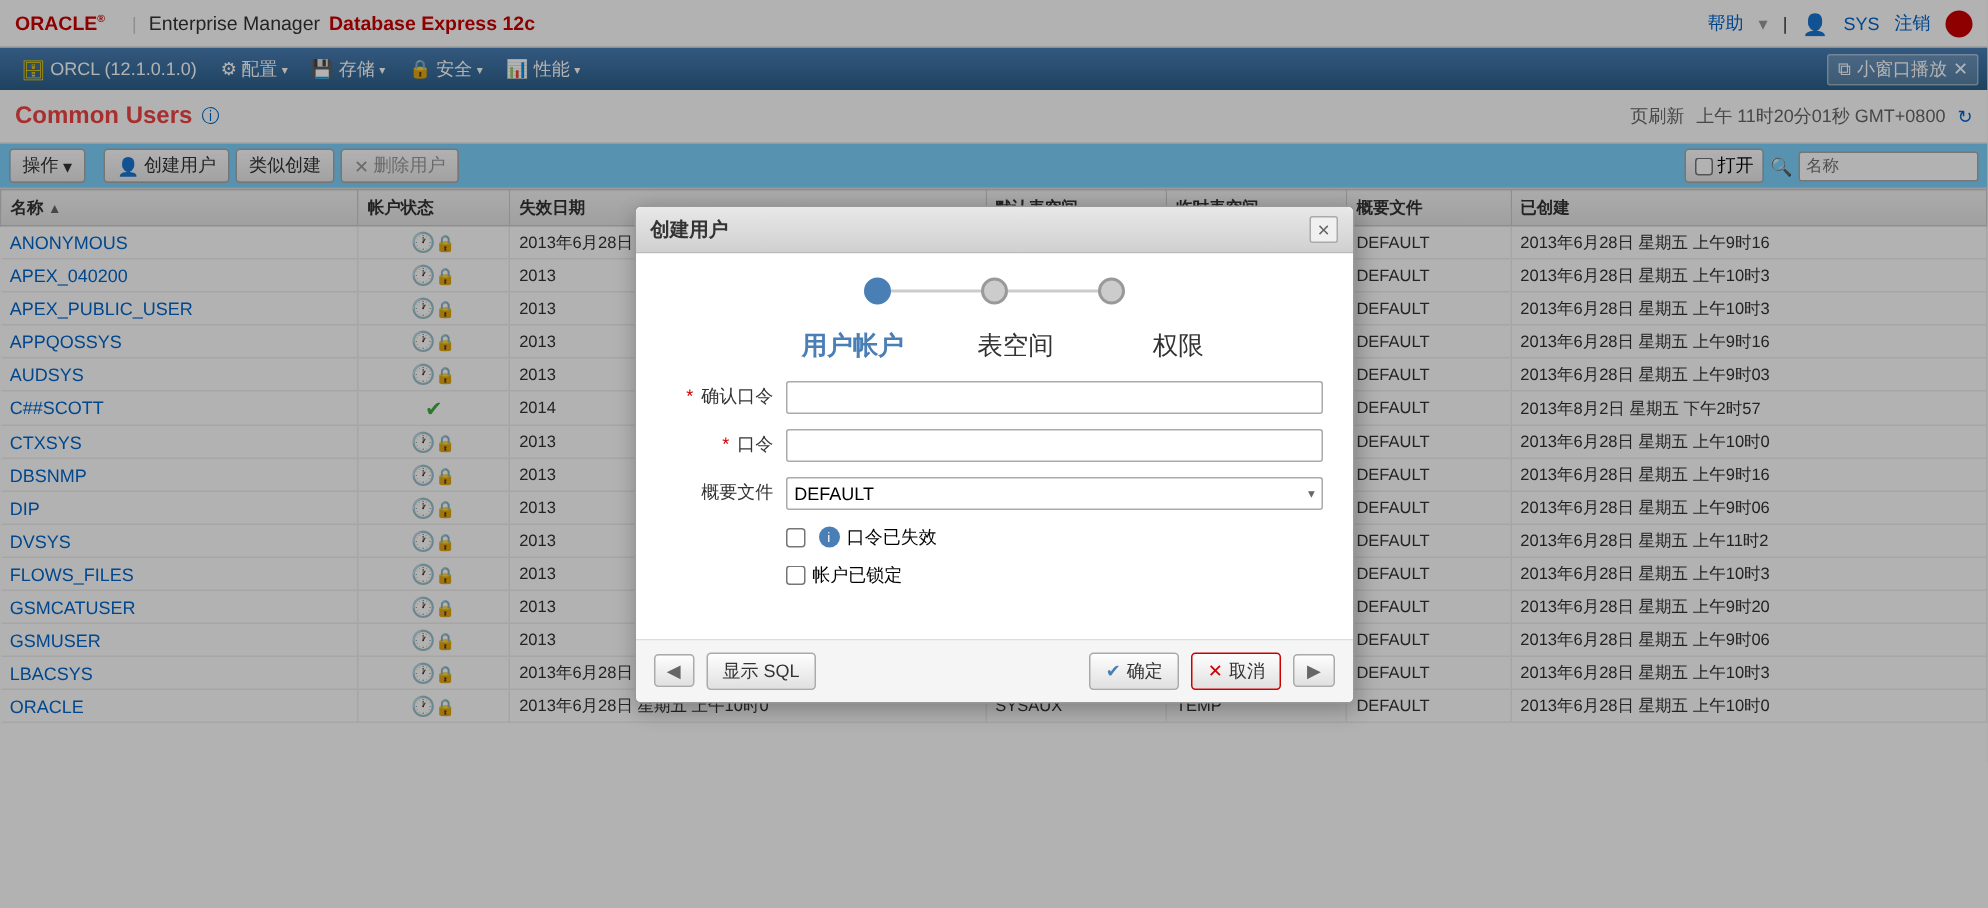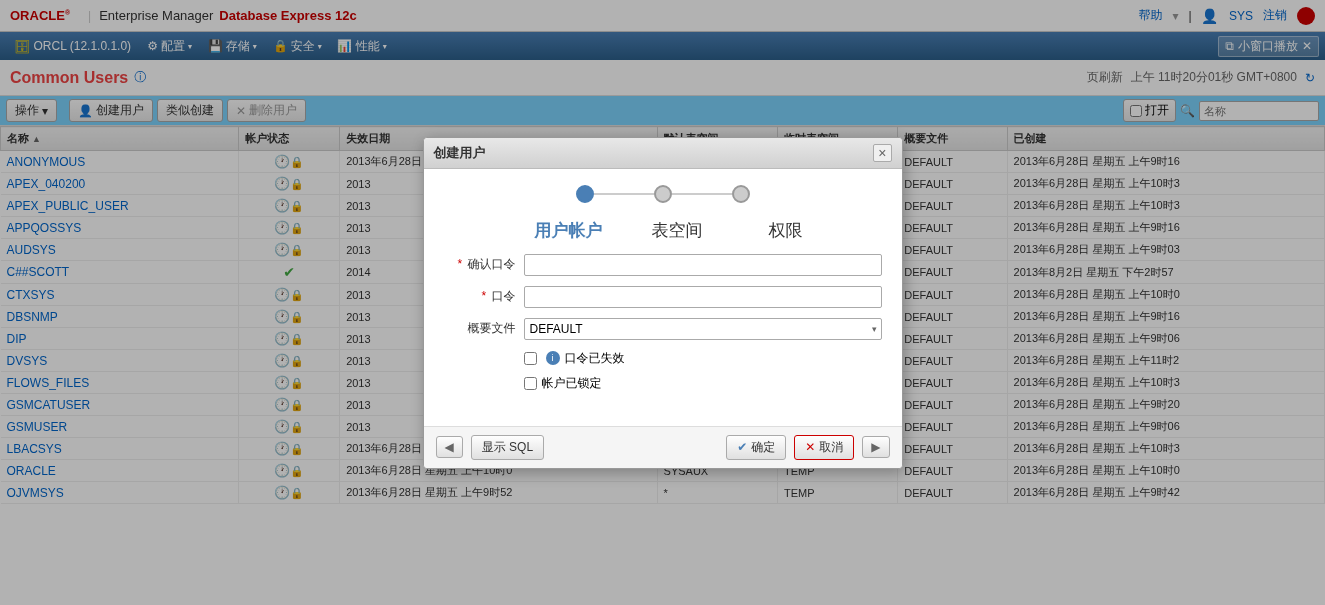--- a/index.html
+++ b/index.html
@@ -623,29 +623,20 @@
         </tr>
         <tr>
           <td><a class="user-link">ORACLE</a></td>
           <td style="text-align: center;"><span style="color:#888;font-size:13px;">🕐</span><span style="color:#888;font-size:11px;">🔒</span></td>
           <td>2013年6月28日 星期五 上午10时0</td>
           <td>SYSAUX</td>
           <td>TEMP</td>
           <td>DEFAULT</td>
           <td>2013年6月28日 星期五 上午10时0</td>
         </tr>
-        <tr>
-          <td><a class="user-link">OJVMSYS</a></td>
-          <td style="text-align: center;"><span style="color:#888;font-size:13px;">🕐</span><span style="color:#888;font-size:11px;">🔒</span></td>
-          <td>2013年6月28日 星期五 上午9时52</td>
-          <td>*</td>
-          <td>TEMP</td>
-          <td>DEFAULT</td>
-          <td>2013年6月28日 星期五 上午9时42</td>
-        </tr>
       </tbody>
   </table>
 </div>
 
 <div class="overlay">
   <div class="dialog">
 
     <div class="dialog-header">
       <span class="dialog-title">创建用户</span>
       <span class="dialog-close">×</span>

